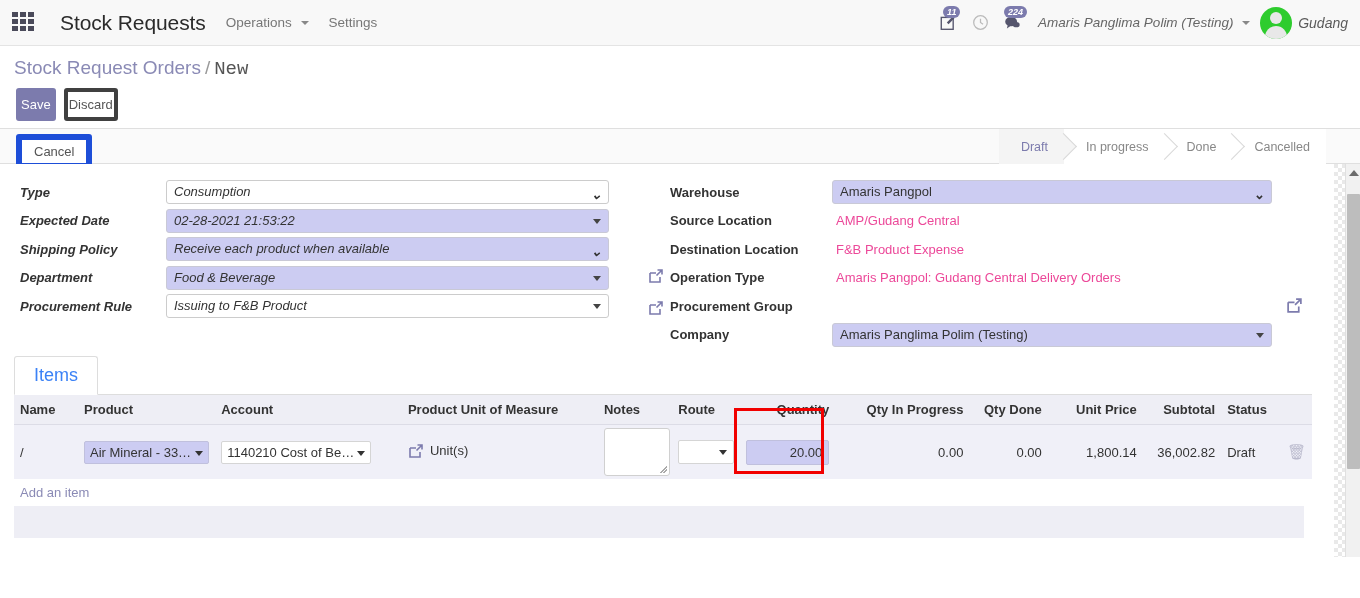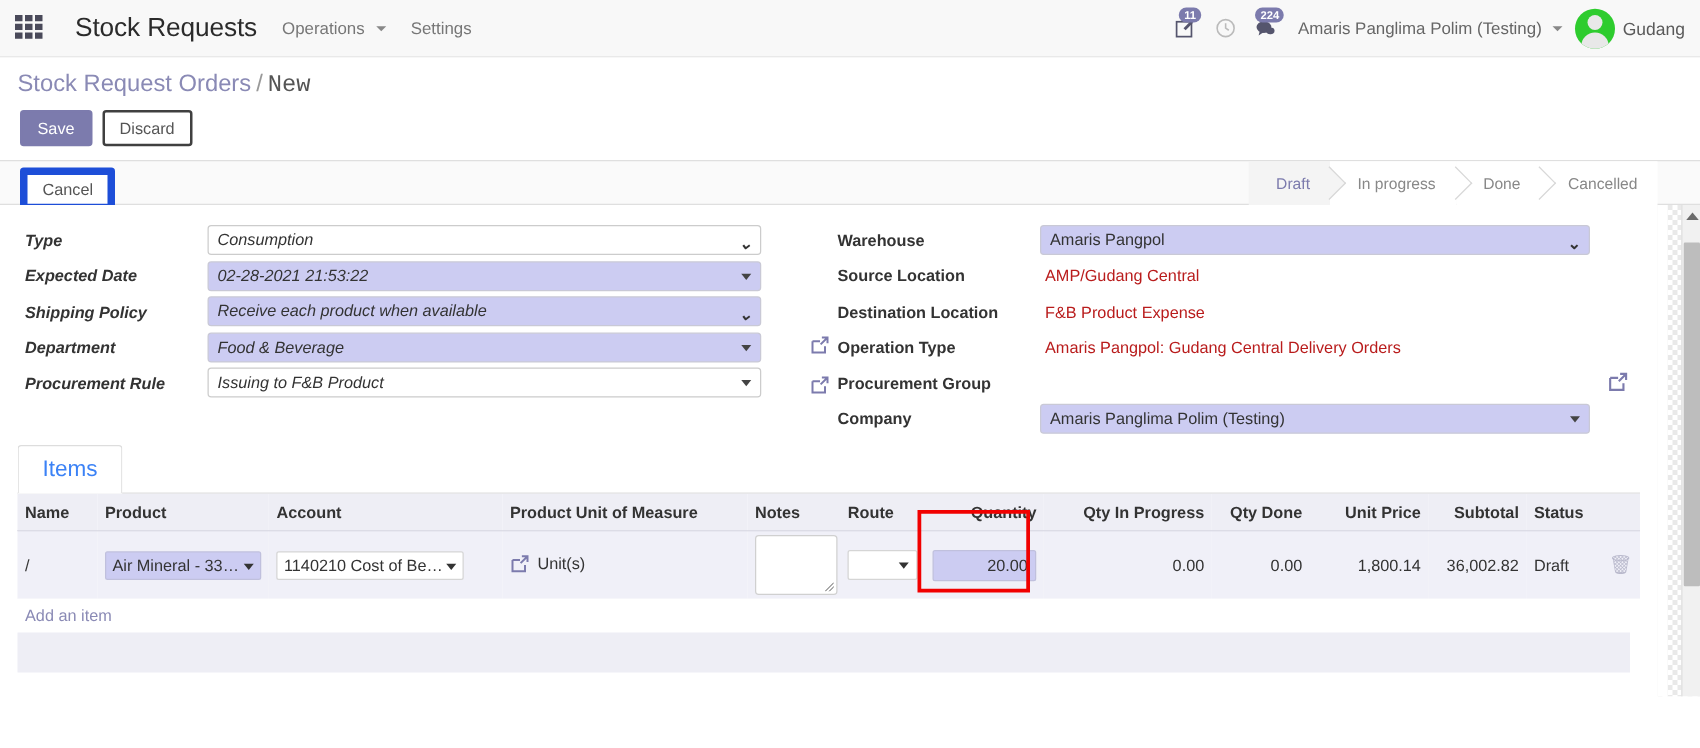--- a/index.html
+++ b/index.html
@@ -34,20 +34,21 @@
   .menu-links { display: flex; align-items: center; margin-left: 20px; gap: 20px; }
   .menu-link { font-size: 13.5px; color: #777; cursor: pointer; white-space: nowrap; }
   .caret-dn {
     display: inline-block; width: 0; height: 0; margin-left: 5px;
     border-left: 4px solid transparent; border-right: 4px solid transparent;
     border-top: 4px solid #888; vertical-align: middle;
   }
   .nav-right {
     margin-left: auto; display: flex; align-items: center; gap: 0px;
     padding-right: 8px;
+    font-style: italic;
   }
   .nav-icon-wrap { position: relative; width: 32px; height: 30px; display:flex;align-items:center;justify-content:center; cursor: pointer; }
   .badge {
     position: absolute; top: -2px; left: 11px;
     background: #7c7bad; color: #fff; border-radius: 9px;
     font-size: 9px; line-height: 12px; padding: 0 4px; min-width: 14px;
     text-align: center; font-weight: bold;
   }
   .badge.wide { left: 8px; }
   .nav-user {
@@ -73,22 +74,22 @@
   .crumb-area {
     position: absolute; top: 46px; left: 0; width: 1360px; height: 82px;
     background: #fff;
   }
   .breadcrumb { position: absolute; left: 14px; top: 11px; font-size: 19px; }
   .crumb-link { color: #8a8ab5; cursor: pointer; }
   .crumb-sep { color: #999; margin: 0 4px; }
   .crumb-cur { color: #555; font-family: Liberation Mono, monospace; }
   .btn-row { position: absolute; left: 16px; top: 42px; display: flex; gap: 8px; }
   .btn {
-    font-size: 13px; padding: 5px 12px; border-radius: 3px; cursor: pointer;
-    border: 2px solid #404040; background: #fff; color: #555; line-height: 15px;
+    font-size: 13px; padding: 5px 1px; border-radius: 3px; cursor: pointer;
+    border: 4px solid #404040; background: #fff; color: #555; line-height: 15px;
   }
   .btn.primary { background: #7c7bad; border-color: #7c7bad; color: #fff; }
 
   
   .action-bar {
     position: absolute; top: 128px; left: 0; width: 1360px; height: 36px;
     background: #fafafa; border-top: 1px solid #dfdfdf; border-bottom: 1px solid #dfdfdf;
   }
   .cancel-btn {
     position: absolute; left: 16px; top: 5px;
@@ -142,21 +143,21 @@
   .inp.white { background: #fff; border-color: #ccc; }
   .inp .dd-caret {
     position: absolute; right: 7px; top: 9px; width: 0; height: 0;
     border-left: 4px solid transparent; border-right: 4px solid transparent;
     border-top: 5px solid #444;
   }
   .inp .chev {
     position: absolute; right: 6px; top: 3px; font-size: 13px; color: #333;
     font-weight: bold;
   }
-  .readonly-val { font-size: 13px; color: #b91c1c; padding-left: 4px; }
+  .readonly-val { font-size: 13px; color: #ec4899; padding-left: 4px; }
 
   .ext-link {
     position: absolute; width: 16px; height: 16px; cursor: pointer;
   }
   .ext-link svg { display: block; }
 
   .w-left { width: 443px; }
   .w-right { width: 440px; }
 
   

